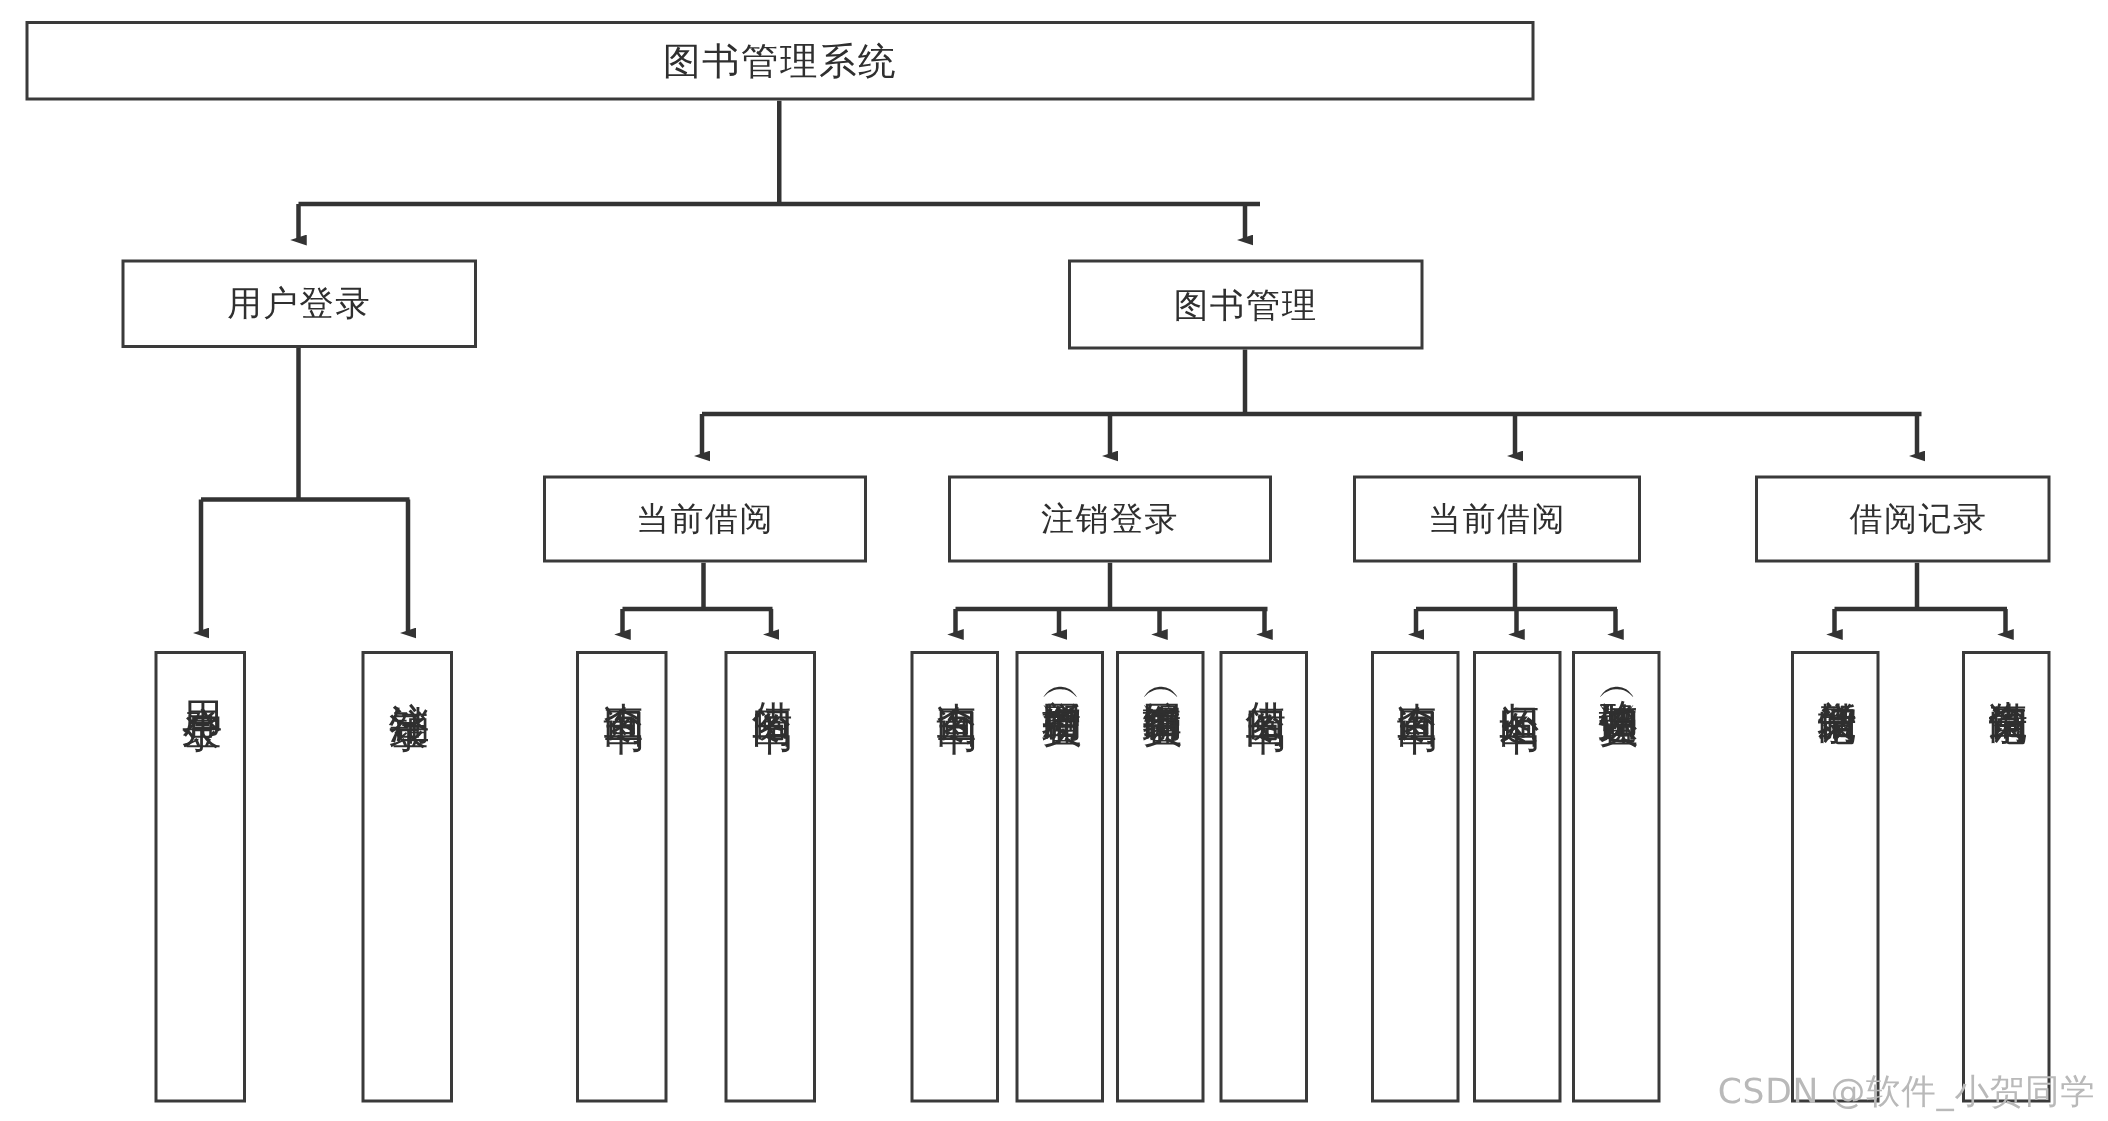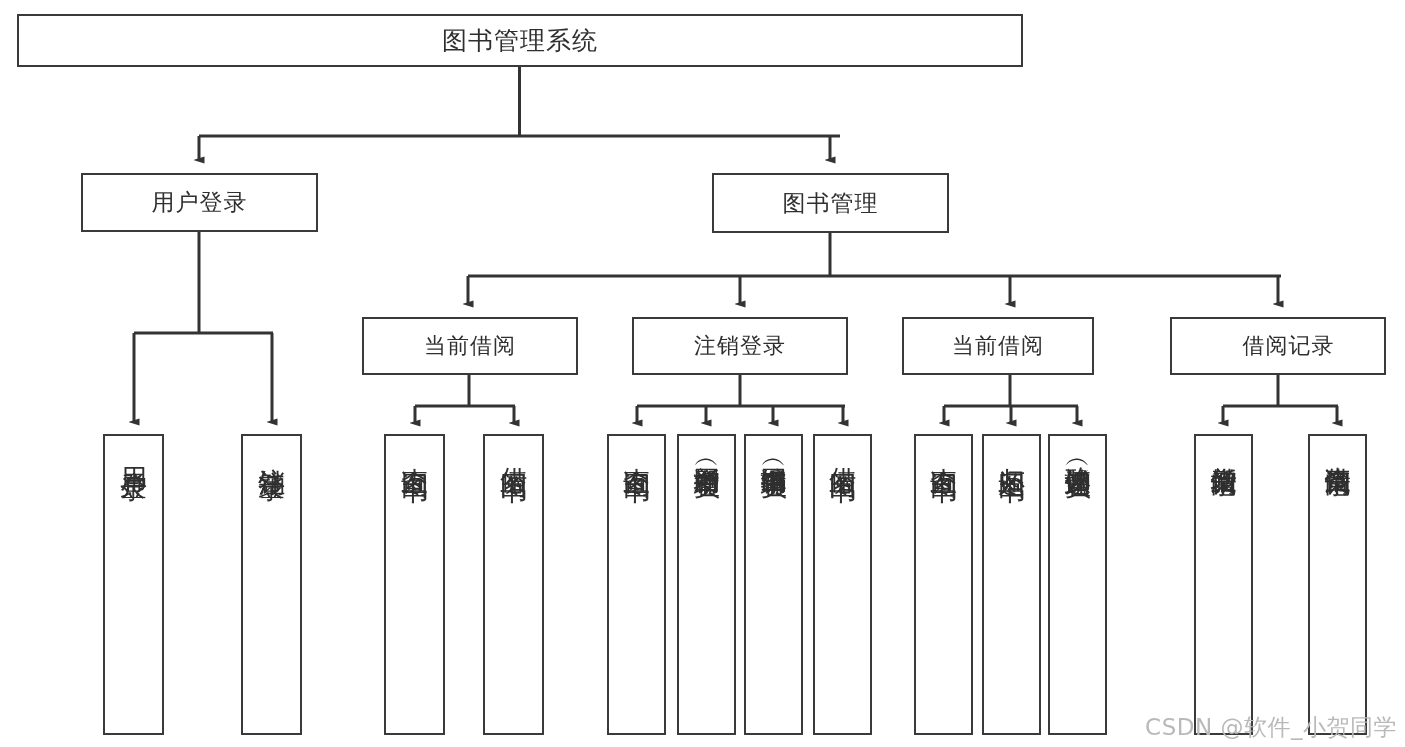--- a/index.html
+++ b/index.html
@@ -144,21 +144,21 @@
 
   <div class="node lvl2" style="left:362px; top:317px; width:216px; height:58px;">
     <span>当前借阅</span>
   </div>
   <div class="node lvl2" style="left:632px; top:317px; width:216px; height:58px;">
     <span>注销登录</span>
   </div>
   <div class="node lvl2" style="left:902px; top:317px; width:192px; height:58px;">
     <span>当前借阅</span>
   </div>
-  <div class="node lvl2" style="left:1170px; top:317px; width:216px; height:58px;padding-left:21px;">
+  <div class="node lvl2" style="left:1170px; top:317px; width:197px; height:58px;padding-left:21px;">
     <span>借阅记录</span>
   </div>
 
   <div class="node leaf" style="left:103px; top:434px; width:61px; height:301px;">
     <span class="vtext">用户登录</span>
   </div>
   <div class="node leaf" style="left:241px; top:434px; width:61px; height:301px;">
     <span class="vtext">注销登录</span>
   </div>
 

